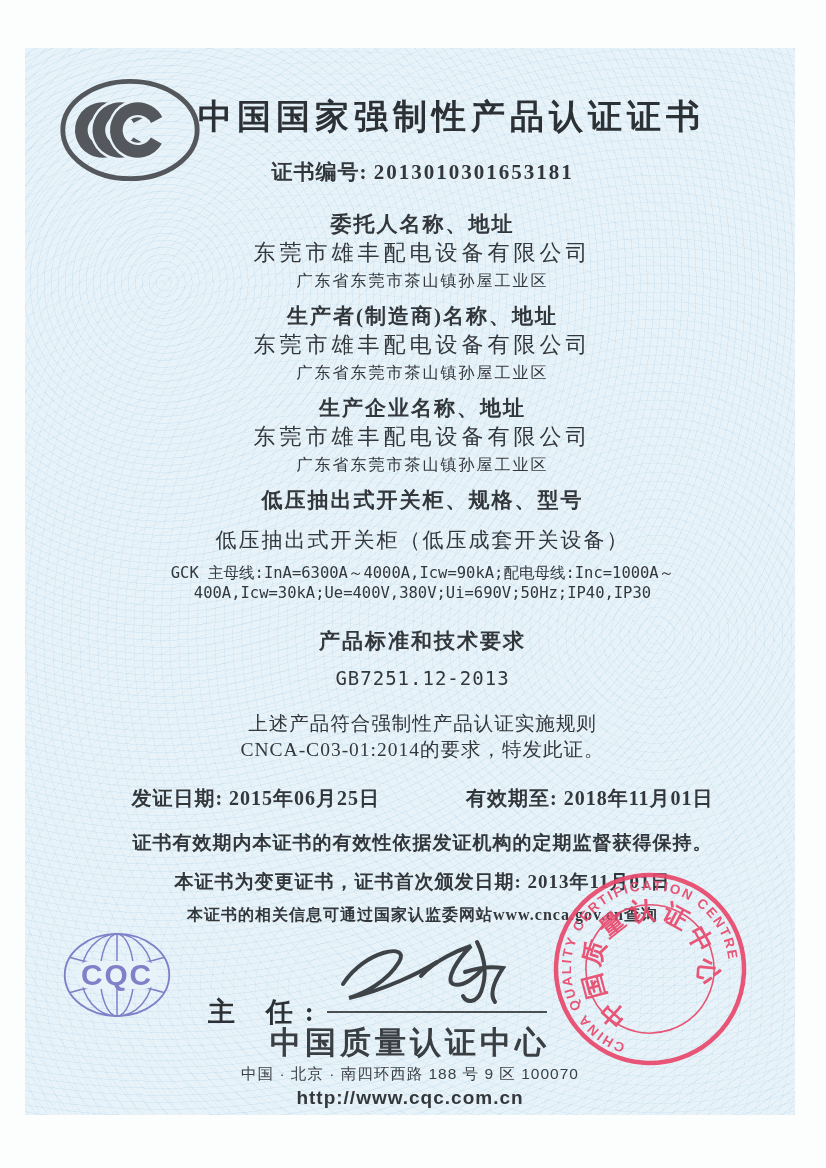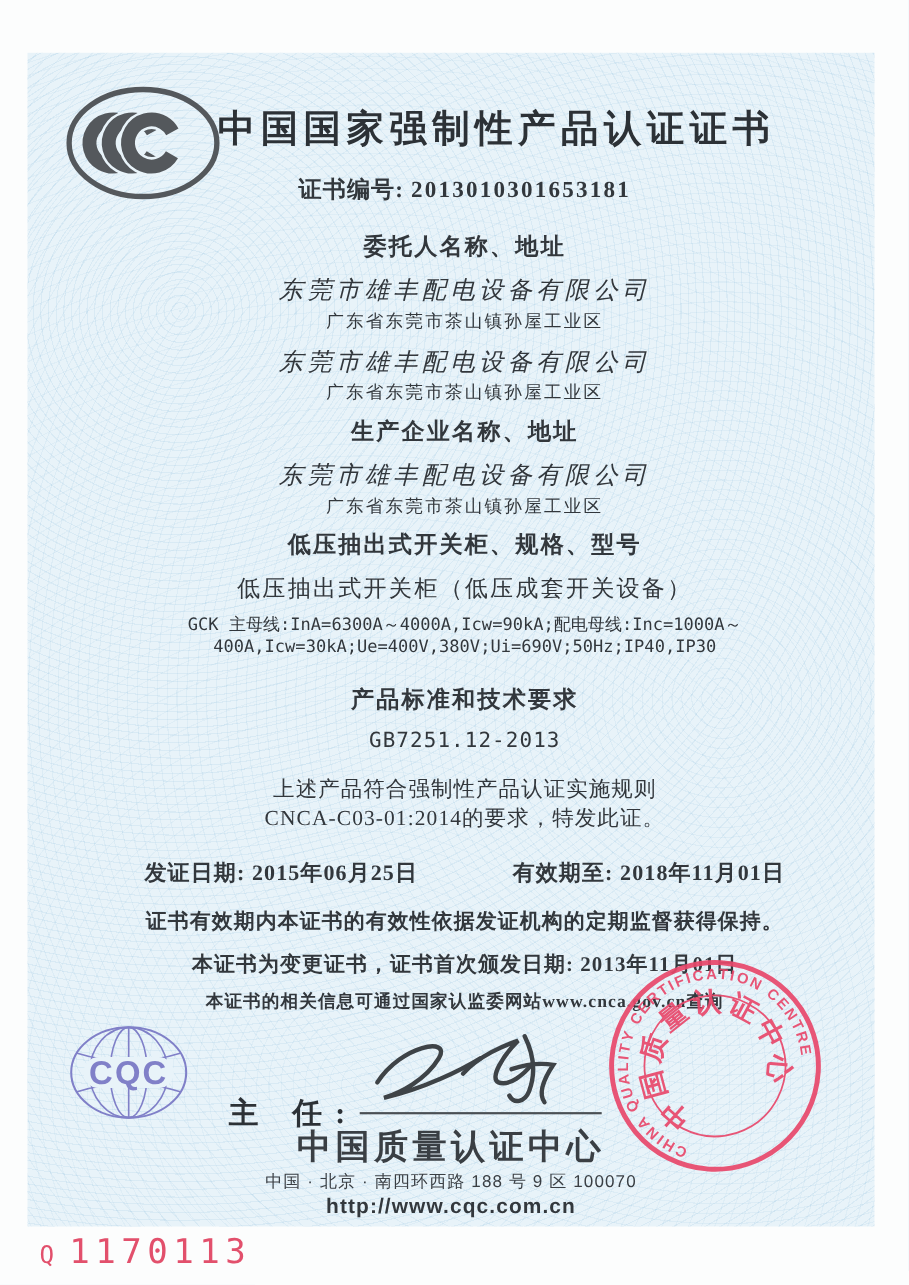--- a/index.html
+++ b/index.html
@@ -30,21 +30,21 @@
   .title {
     font-size:34px; font-weight:bold; letter-spacing:5px; color:#2c3136;
     padding-left:58px;
   }
   .cert-no { margin-top:18px; font-size:21px; font-weight:bold; letter-spacing:1px; }
   .cert-no .num { font-weight:bold; letter-spacing:2px; }
 
   
   .sec-h { margin-top:24px; font-size:21px; font-weight:bold; letter-spacing:2px; }
   .sec-h.tight { margin-top:10px; }
-  .company { margin-top:11px; font-size:22px; letter-spacing:4px;font-style:italic; }
+  .company { font-size:22px; letter-spacing:4px; }
   .addr { margin-top:3px; font-size:16px; letter-spacing:2px; }
   .product-name { margin-top:12px; font-size:21px; letter-spacing:2px; }
   .spec {
     margin-top:9px; font-size:15.5px; line-height:1.3;
     font-family:"DejaVu Sans Mono","Liberation Mono",monospace;
     white-space:pre-line; letter-spacing:0;
   }
   .std-val { margin-top:12px; font-size:19px; letter-spacing:1px; font-family:"DejaVu Sans Mono","Liberation Mono",monospace; }
   .statement { margin-top:22px; font-size:19.5px; line-height:1.32; letter-spacing:1px; white-space:pre-line; }
 
@@ -100,20 +100,21 @@
 
       <div class="cert-no">
         <span>证书编号:</span>
         <span class="num">2013010301653181</span>
       </div>
 
       <div class="sec-h">委托人名称、地址</div>
       <div class="company">东莞市雄丰配电设备有限公司</div>
       <div class="addr">广东省东莞市茶山镇孙屋工业区</div>
 
+      <div class="sec-h tight">生产者(制造商)名称、地址</div>
       <div class="company">东莞市雄丰配电设备有限公司</div>
       <div class="addr">广东省东莞市茶山镇孙屋工业区</div>
 
       <div class="sec-h tight">生产企业名称、地址</div>
       <div class="company">东莞市雄丰配电设备有限公司</div>
       <div class="addr">广东省东莞市茶山镇孙屋工业区</div>
 
       <div class="sec-h tight">低压抽出式开关柜、规格、型号</div>
       <div class="product-name">低压抽出式开关柜（低压成套开关设备）</div>
       <div class="spec">GCK 主母线:InA=6300A～4000A,Icw=90kA;配电母线:Inc=1000A～
@@ -179,17 +180,13 @@
       </defs>
       <text font-size="13.5" font-weight="bold" fill="#e8486b" letter-spacing="2" font-family="Liberation Sans, DejaVu Sans, sans-serif">
         <textPath href="#sealOuter" startOffset="10%">CHINA  QUALITY  CERTIFICATION  CENTRE</textPath>
       </text>
       <text font-size="25" font-weight="bold" fill="#e8486b" letter-spacing="4">
         <textPath href="#sealInner" startOffset="12%">中国质量认证中心</textPath>
       </text>
     </svg>
   </div>
 
-  <div class="serial">
-    <span class="q">Q</span>
-    <span class="n">1170113</span>
-  </div>
 </div>
 
 </body></html>

